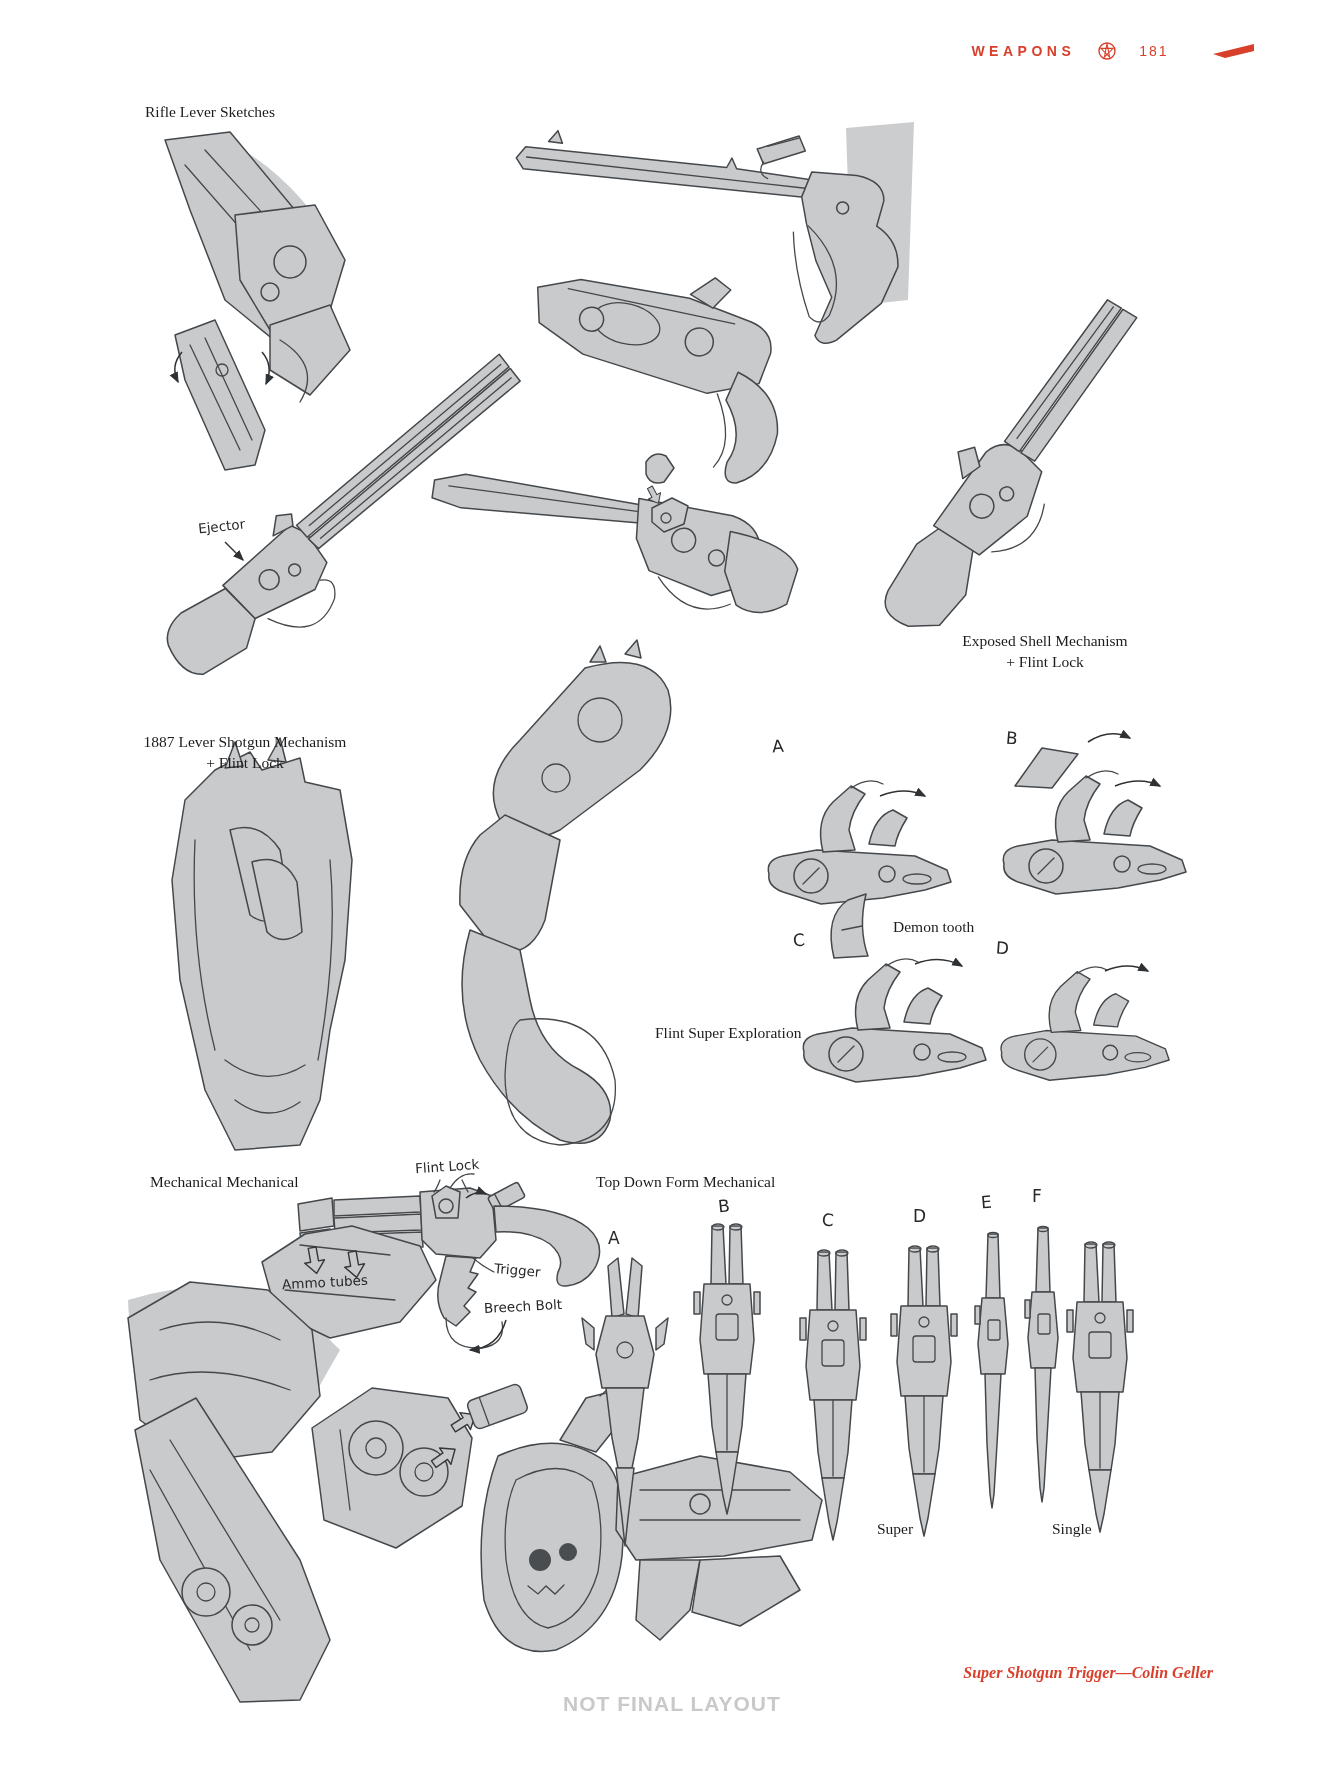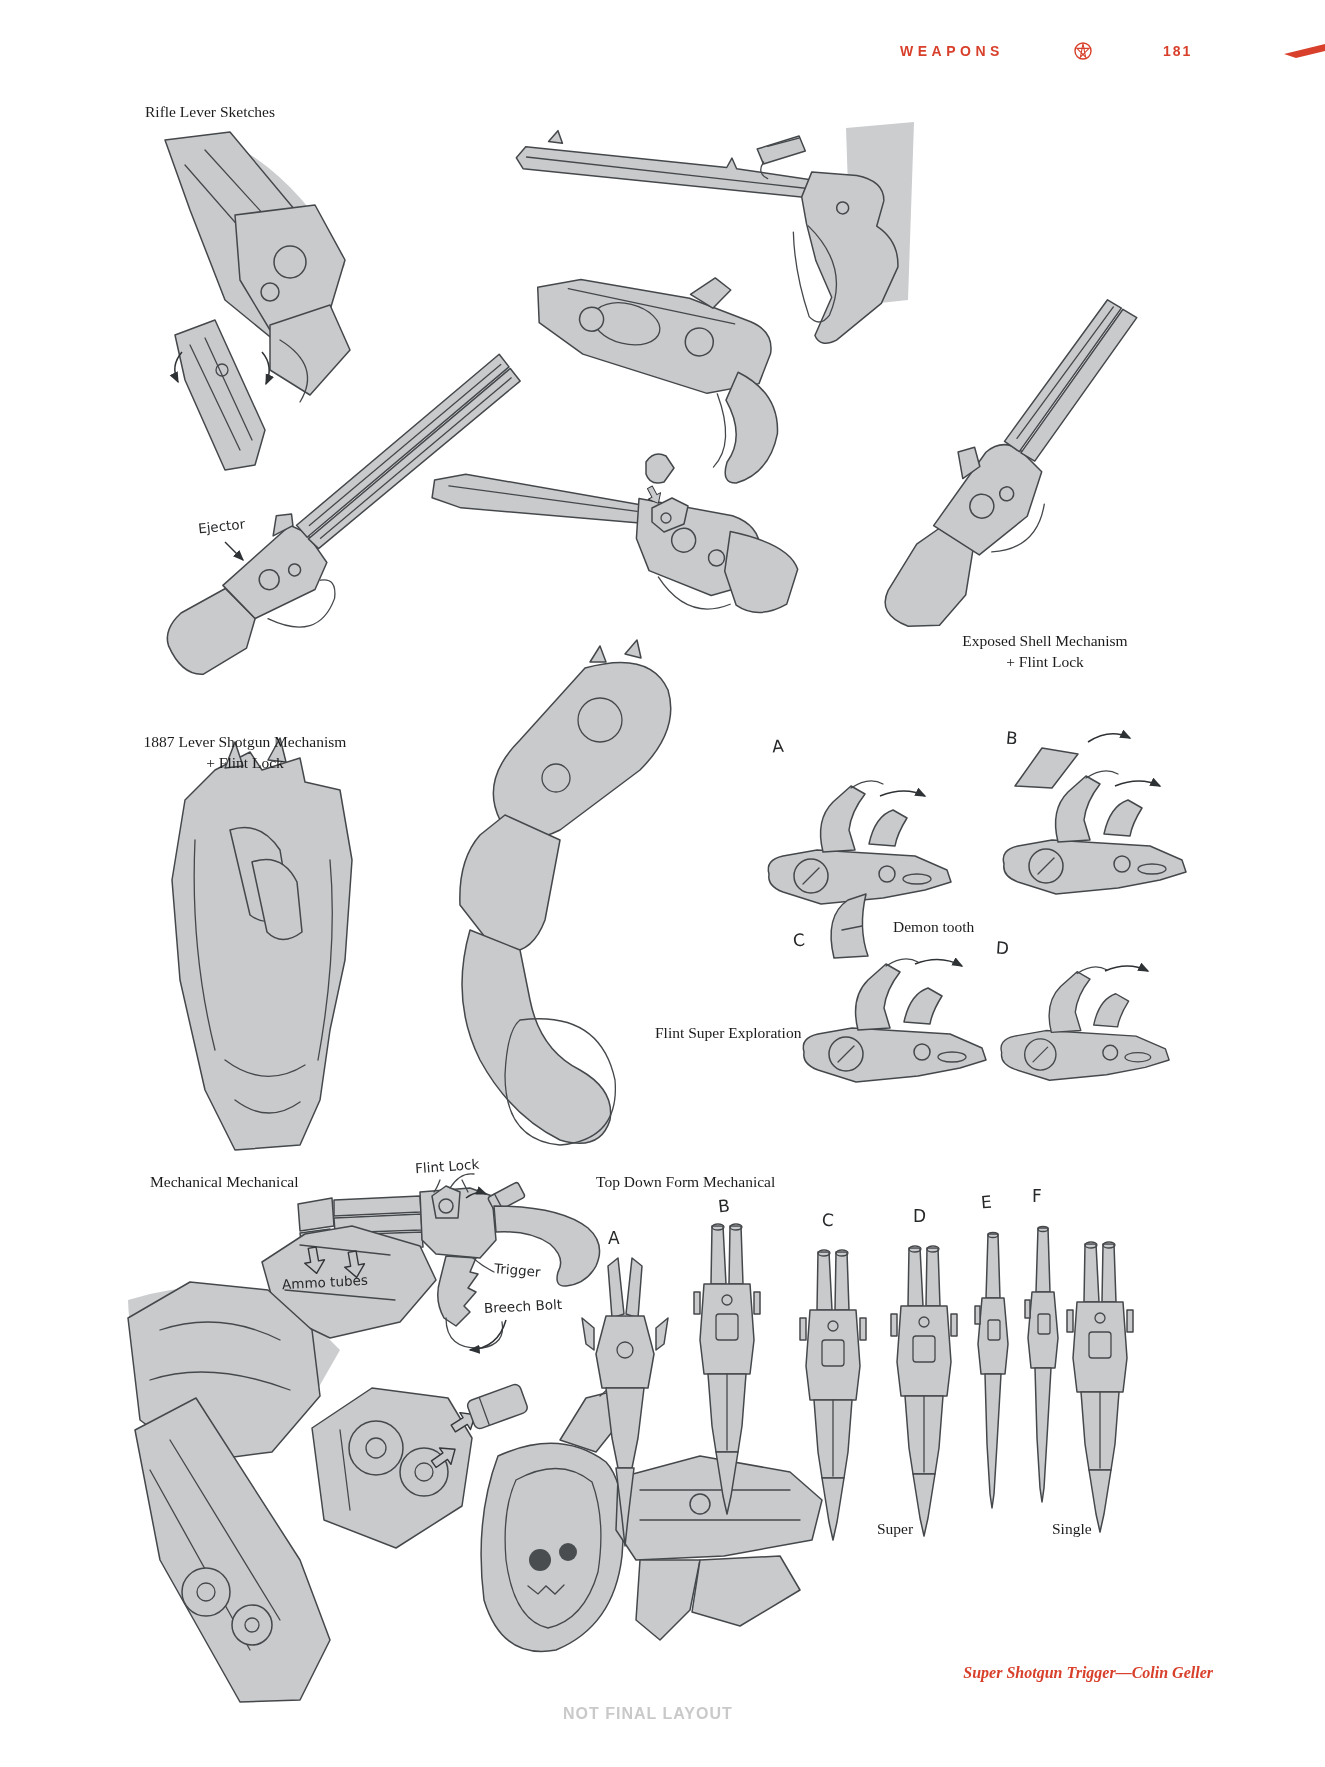--- a/index.html
+++ b/index.html
@@ -11,29 +11,29 @@
   .ln{fill:none;stroke:#45484b;stroke-width:1.3;stroke-linecap:round;}
   .arr{fill:none;stroke:#2f3235;stroke-width:1.5;marker-end:url(#ah);}
   .harr{fill:#c8cacc;stroke:#34373a;stroke-width:1.4;stroke-linejoin:round;}
   .lbl{position:absolute;z-index:2;font-size:15.5px;line-height:1.35;white-space:nowrap;}
   .lbl.center{text-align:center;white-space:normal;}
   .hand{position:absolute;z-index:2;font-family:"DejaVu Sans",sans-serif;font-size:13.5px;
         color:#26282a;white-space:nowrap;}
   .letter{position:absolute;z-index:2;font-family:"DejaVu Sans",sans-serif;font-size:17px;
         color:#26282a;}
   .hdr{position:absolute;top:38px;left:900px;right:0;height:26px;display:flex;align-items:center;
-       justify-content:space-between;gap:22px;z-index:3;font-family:"Liberation Sans",sans-serif;}
+       justify-content:center;gap:22px;z-index:3;font-family:"Liberation Sans",sans-serif;}
   .hdr-title{font-weight:bold;font-size:14px;letter-spacing:4.5px;color:#d8402b;}
-  .hdr-num{font-weight:bold;font-size:14px;letter-spacing:2px;color:#d8402b;margin-right:22px;}
+  .hdr-num{font-weight:normal;font-size:14px;letter-spacing:2px;color:#d8402b;margin-right:22px;}
   .hdr-dash{width:41px;height:26px;}
   .credit{position:absolute;right:112px;top:1664px;z-index:2;color:#d8402b;
           font-style:italic;font-weight:bold;font-size:16px;white-space:nowrap;}
   .watermark{position:absolute;left:563px;top:1692px;z-index:2;
-          font-family:"Liberation Sans",sans-serif;font-weight:bold;font-size:16px;
-          letter-spacing:1px;color:#c9c9c9;white-space:nowrap;margin-top:13px;}
+          font-family:"Liberation Sans",sans-serif;font-weight:bold;font-size:21px;
+          letter-spacing:1px;color:#c9c9c9;white-space:nowrap;}
 </style>
 </head>
 <body>
 
 <div class="page">
 
   <div class="hdr">
     <span class="hdr-title">WEAPONS</span>
     <svg width="20" height="20" viewBox="0 0 20 20">
       <circle cx="10" cy="10" r="8" fill="none" stroke="#d8402b" stroke-width="1.4"></circle>

